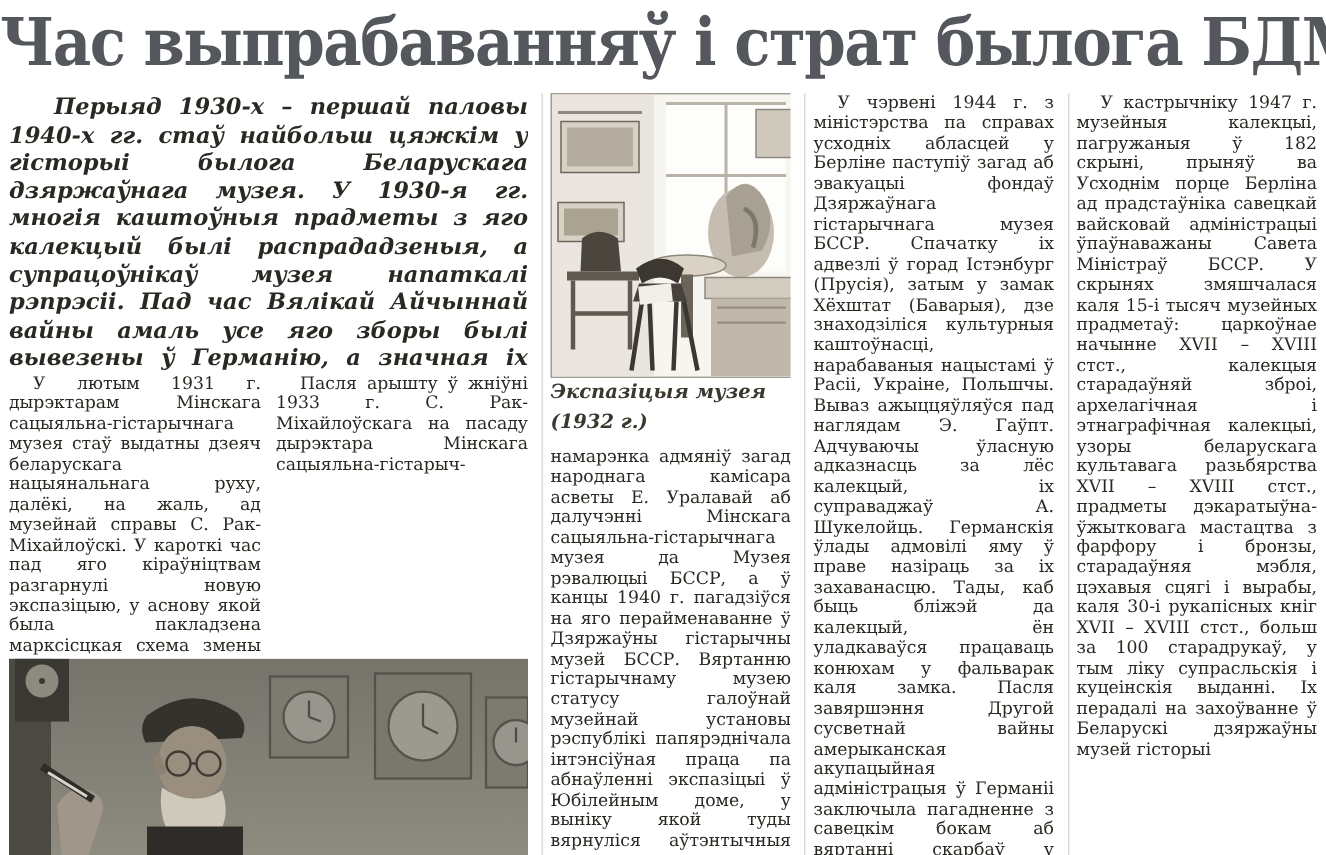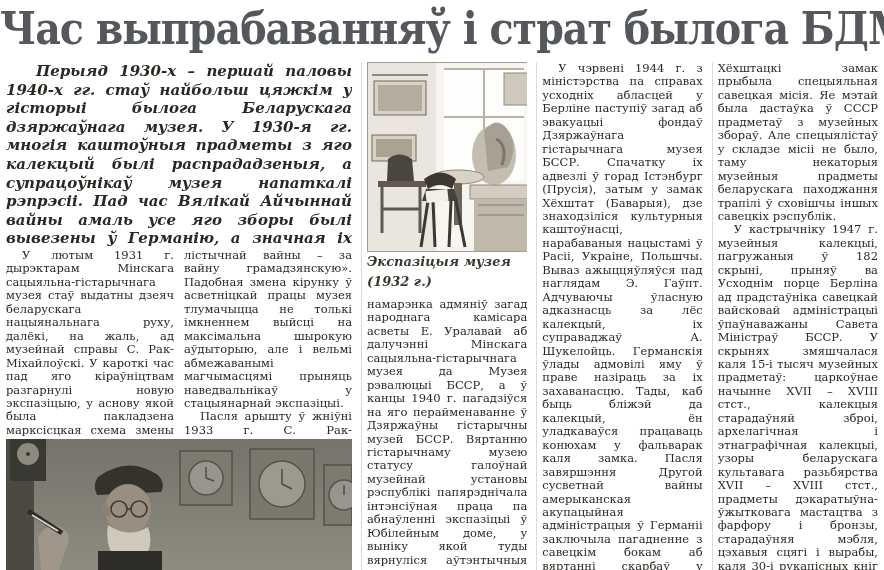--- a/index.html
+++ b/index.html
@@ -88,21 +88,20 @@
 
   <div class="content">
 
     <div class="group-left">
       <p class="intro">Перыяд 1930-х – першай паловы 1940-х гг. стаў найбольш цяжкім у гісторыі былога Беларускага дзяржаўнага музея. У 1930-я гг. многія каштоўныя прадметы з яго калекцый былі распрададзеныя, а супрацоўнікаў музея напаткалі рэпрэсіі. Пад час Вялікай Айчыннай вайны амаль усе яго зборы былі вывезены ў Германію, а значная іх частка разрабаваная. Толькі пасля яе завяршэння беларускія музейныя каштоўнасці пачалі вяртаць на радзіму. Для некаторых з іх гэты шлях зацягнуўся на дзесяцігоддзі.</p>
       <div class="twocol">
         <div class="col">
           <p class="body-text indent">У лютым 1931 г. дырэктарам Мінскага сацыяльна-гістарычнага музея стаў выдатны дзеяч беларускага нацыянальнага руху, далёкі, на жаль, ад музейнай справы С. Рак-Міхайлоўскі. У кароткі час пад яго кіраўніцтвам разгарнулі новую экспазіцыю, у аснову якой была пакладзена марксісцкая схема змены сацыяльна-эканамічных фармацый. Усе матэрыялы</p>
         </div>
         <div class="col">
-          <p class="body-text">лістычнай вайны – за вайну грамадзянскую». Падобная змена кірунку ў асветніцкай працы музея тлумачыцца не толькі імкненнем выйсці на максімальна шырокую аўдыторыю, але і вельмі абмежаванымі магчымасцямі прыняць наведвальнікаў у стацыянарнай экспазіцыі.</p>
           <p class="body-text indent">Пасля арышту ў жніўні 1933 г. С. Рак-Міхайлоўскага на пасаду дырэктара Мінскага сацыяльна-гістарыч-</p>
         </div>
       </div>
       <figure class="photo-watchmaker">
         <svg width="346" height="131" viewBox="0 0 346 131" xmlns="http://www.w3.org/2000/svg">
           <defs>
             <linearGradient id="wbg" x1="0" y1="0" x2="0" y2="1">
               <stop offset="0" stop-color="#75736a"></stop>
               <stop offset="1" stop-color="#8e8b80"></stop>
             </linearGradient>
@@ -177,18 +176,17 @@
       </figure>
       <p class="body-text">намарэнка адмяніў загад народнага камісара асветы Е. Уралавай аб далучэнні Мінскага сацыяльна-гістарычнага музея да Музея рэвалюцыі БССР, а ў канцы 1940 г. пагадзіўся на яго перайменаванне ў Дзяржаўны гістарычны музей БССР. Вяртанню гістарычнаму музею статусу галоўнай музейнай установы рэспублікі папярэднічала інтэнсіўная праца па абнаўленні экспазіцыі ў Юбілейным доме, у выніку якой туды вярнуліся аўтэнтычныя прадметы, што адлюстроўвалі розныя перыяды айчыннай гісторыі. Так, у ёй з'явіўся багаты археалагічны аддзел, ту-</p>
     </div>
 
     <div class="col col-rule">
       <p class="body-text indent">У чэрвені 1944 г. з міністэрства па справах усходніх абласцей у Берліне паступіў загад аб эвакуацыі фондаў Дзяржаўнага гістарычнага музея БССР. Спачатку іх адвезлі ў горад Істэнбург (Прусія), затым у замак Хёхштат (Баварыя), дзе знаходзіліся культурныя каштоўнасці, нарабаваныя нацыстамі ў Расіі, Украіне, Польшчы. Вываз ажыццяўляўся пад наглядам Э. Гаўпт. Адчуваючы ўласную адказнасць за лёс калекцый, іх суправаджаў А. Шукелойць. Германскія ўлады адмовілі яму ў праве назіраць за іх захаванасцю. Тады, каб быць бліжэй да калекцый, ён уладкаваўся працаваць конюхам у фальварак каля замка. Пасля завяршэння Другой сусветнай вайны амерыканская акупацыйная адміністрацыя ў Германіі заключыла пагадненне з савецкім бокам аб вяртанні скарбаў у краіны Усходняй Еўропы.</p>
 
     </div>
 
     <div class="col col-rule">
-      <p class="body-text">Хёхштацкі замак прыбыла спецыяльная савецкая місія. Яе мэтай была дастаўка ў СССР прадметаў з музейных збораў. Але спецыялістаў у складзе місіі не было, таму некаторыя музейныя прадметы беларускага паходжання трапілі ў сховішчы іншых савецкіх рэспублік.</p>
       <p class="body-text indent">У кастрычніку 1947 г. музейныя калекцыі, пагружаныя ў 182 скрыні, прыняў ва Усходнім порце Берліна ад прадстаўніка савецкай вайсковай адміністрацыі ўпаўнаважаны Савета Міністраў БССР. У скрынях змяшчалася каля 15-і тысяч музейных прадметаў: царкоўнае начынне XVII – XVIII стст., калекцыя старадаўняй зброі, архелагічная і этнаграфічная калекцыі, узоры беларускага культавага разьбярства XVII – XVIII стст., прадметы дэкаратыўна-ўжытковага мастацтва з фарфору і бронзы, старадаўняя мэбля, цэхавыя сцягі і вырабы, каля 30-і рукапісных кніг XVII – XVIII стст., больш за 100 старадрукаў, у тым ліку супрасльскія і куцеінскія выданні. Іх перадалі на захоўванне ў Беларускі дзяржаўны музей гісторыі</p>
     </div>
 
   </div>
 </div>
 
 </body></html>

